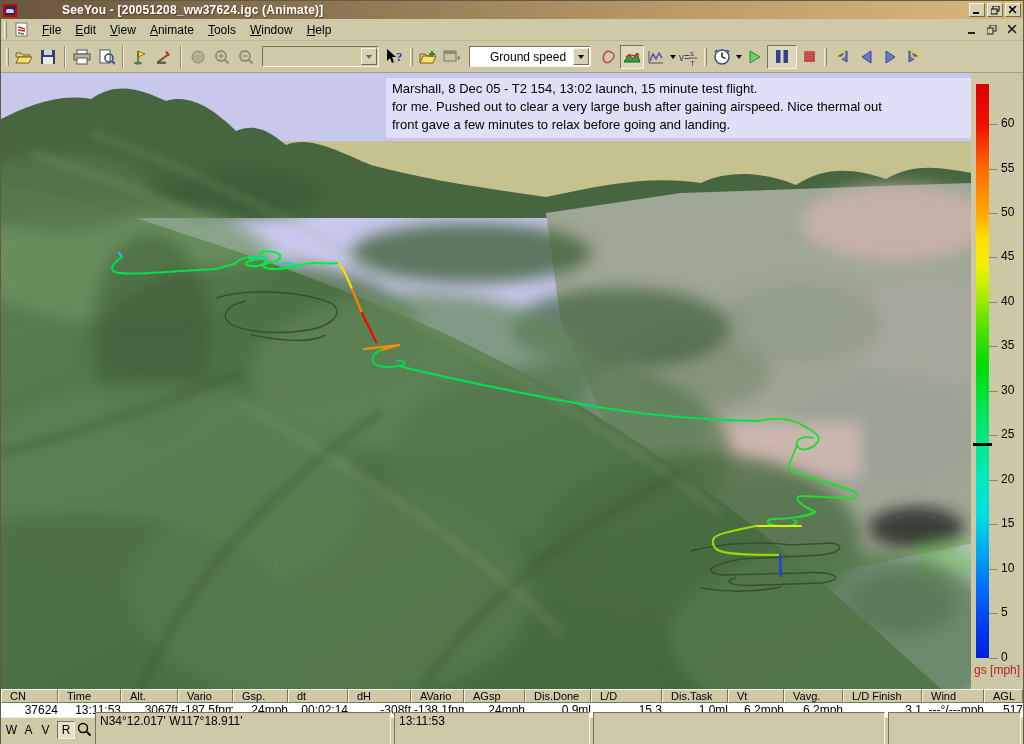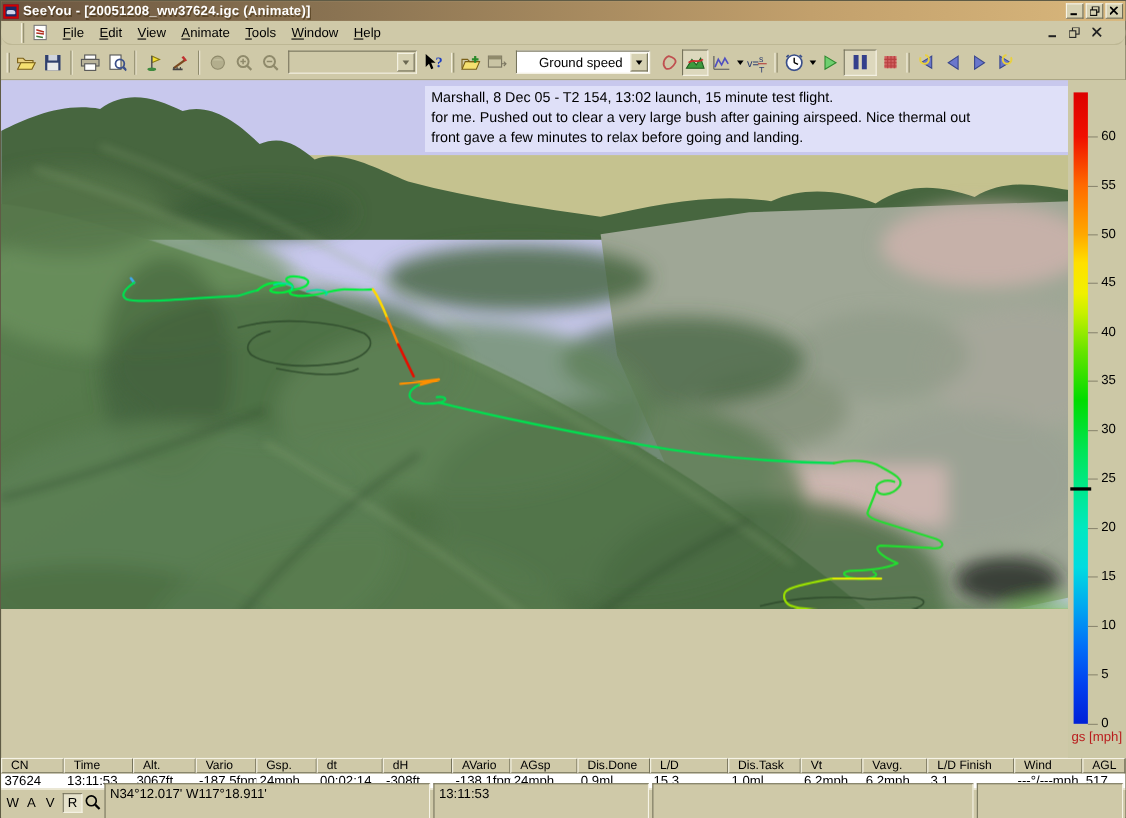--- a/index.html
+++ b/index.html
@@ -2,33 +2,33 @@
 <html><head>
 <meta charset="utf-8">
 <style>
   * { margin:0; padding:0; box-sizing:border-box; }
   html,body { width:1024px; height:744px; overflow:hidden; background:#cfc9a8;
     font-family:"Liberation Sans", sans-serif; }
   .app { position:relative; width:1024px; height:744px; border:1px solid #5f5b45; }
 
   
   .titlebar { height:18px; background:linear-gradient(to right,#6b5640,#8a7352 30%,#c2a06c 72%,#d9b77c);
-    display:flex; align-items:center; padding:0 2px; }
+    display:flex; align-items:center; padding:0 2px;gap:41px; }
   .app-icon { width:14px; height:13px; background:#1b2a66; border:2px solid #d40000; margin-right:4px; position:relative; }
   .app-icon::after { content:""; position:absolute; left:1px; top:3px; width:8px; height:4px; background:#cfd4e8; border-radius:2px 3px 1px 1px; }
   .title-text { color:#fff; font-weight:bold; font-size:12px; letter-spacing:.2px; flex:1;
     text-shadow:1px 1px 0 rgba(60,40,10,.55); white-space:nowrap; }
   .winbtns { display:flex; gap:2px; }
   .winbtn { width:16px; height:14px; background:#d6d1b2; border:1px solid;
     border-color:#f7f4e7 #6f6c55 #6f6c55 #f7f4e7; display:flex; align-items:center; justify-content:center; }
   .winbtn svg { display:block; }
 
   
-  .menubar { height:22px; background:#cfc9a8; display:flex; align-items:center; padding:0 15px;
-    border-bottom:1px solid #bdb794;border-radius:10px; }
+  .menubar { height:22px; background:#cfc9a8; display:flex; align-items:center; padding:0 0;
+    border-bottom:1px solid #bdb794; }
   .grip { width:3px; height:18px; margin:0 3px; border-left:1px solid #f2eedd; border-right:1px solid #8f8b6d; }
   .menu-item { display:inline-block; padding:2px 7px; font-size:12px; color:#000; }
   .menu-item::first-letter { text-decoration:underline; }
   .mdi-btns { margin-left:auto; display:flex; gap:6px; padding-right:4px; }
   .mdi-btn { width:14px; height:13px; display:flex; align-items:center; justify-content:center; }
 
   
   .toolbar { height:32px; background:#cfc9a8; display:flex; align-items:center; padding:0 2px;
     border-bottom:1px solid #a39e7d; }
   .tb { width:24px; height:24px; display:flex; align-items:center; justify-content:center; border:1px solid transparent; }
@@ -38,42 +38,42 @@
     display:flex; align-items:center; }
   .combo.white { background:#fff;padding-left:16px; }
   .combo .val { flex:1; font-size:12px; padding:0 4px; color:#000; white-space:nowrap; overflow:hidden; }
   .combo .drop { width:16px; height:17px; margin:1px; background:#d6d1b2; border:1px solid;
     border-color:#f7f4e7 #6f6c55 #6f6c55 #f7f4e7; display:flex; align-items:center; justify-content:center; }
   .arrow-down { width:0; height:0; border-left:3px solid transparent; border-right:3px solid transparent; border-top:4px solid #000; }
   .drop-mini { width:9px; height:22px; display:flex; align-items:center; justify-content:center; }
 
   
   .main { position:relative; height:616px; display:flex; }
-  .view3d { position:relative; width:972px; height:480px; overflow:hidden; background:#c8c8ed; }
+  .view3d { position:relative; width:972px; height:616px; overflow:hidden; background:#c8c8ed; }
   .annotation { position:absolute; left:385px; top:5px; width:587px; background:#dfe0f8;
     font-size:13px; line-height:18px; color:#000; padding:2px 6px 4px 6px; }
   .scale-strip { position:relative; width:52px; height:616px; background:#ccc8a6; font-size:12px; }
   .scale-bar { position:absolute; left:5px; top:11px; width:13px; height:574px;
     background:linear-gradient(to bottom,
       #dd0000 0%, #f01000 7%, #ff6a00 14.7%, #ffa800 22.5%, #ffe000 27%, #f0f000 31.8%,
       #c8f000 34.9%, #66e400 41%, #00dc00 48.8%, #00e455 56.6%, #00e88c 62.8%,
       #00e8c0 69%, #00dce0 75.2%, #00a8f0 81.4%, #0070f8 87.6%, #0040f0 93.8%, #0020d8 100%); }
   .tick { position:absolute; left:18px; height:1px; }
   .tick i { position:absolute; left:0; top:0; width:9px; height:1px; background:#8c8870; display:block; }
   .tick b { position:absolute; left:12px; top:-8px; font-weight:normal; color:#000; }
   .scale-marker { position:absolute; left:2px; top:370px; width:19px; height:3px; background:#000; }
   .scale-label { position:absolute; left:3px; top:590px; color:#b91c1c; }
 
   
   .ftable { height:28px; }
   .frow { display:flex; height:14px; }
   .fhead .fcell { background:#cfc9a8; border:1px solid; border-color:#f6f3e6 #77745c #77745c #f6f3e6;
     font-size:11px; padding:0 0 0 8px; overflow:hidden; white-space:nowrap; color:#000; }
   .fvals { background:#fff; }
-  .fvals .fcell { font-size:12px; padding:0 0 0 3px; overflow:hidden; white-space:nowrap; color:#000; }
+  .fvals .fcell { font-size:12px; padding:0 0 0 3px; overflow:hidden; white-space:nowrap; color:#000;text-align:right; }
 
   
   .statusbar { height:28px; background:#cfc9a8; border-top:1px solid #f2eedd; position:relative;
     display:flex; align-items:center; padding:2px 2px 6px 2px; }
   .sb-letter { width:17px; text-align:center; font-size:12px; color:#000; }
   .sb-toggle { width:18px; height:18px; margin-left:3px; background:#e6e2cb; border:1px solid;
     border-color:#77745c #f6f3e6 #f6f3e6 #77745c; font-size:12px; display:flex; align-items:center; justify-content:center; }
   .sb-zoom { width:18px; height:18px; display:flex; align-items:center; justify-content:center; }
   .sb-panel { height:36px; background:#cfc9a8; border:1px solid; border-color:#77745c #f6f3e6 #f6f3e6 #77745c;
     font-size:12px; color:#000; padding:1px 4px; white-space:nowrap; overflow:hidden; }

